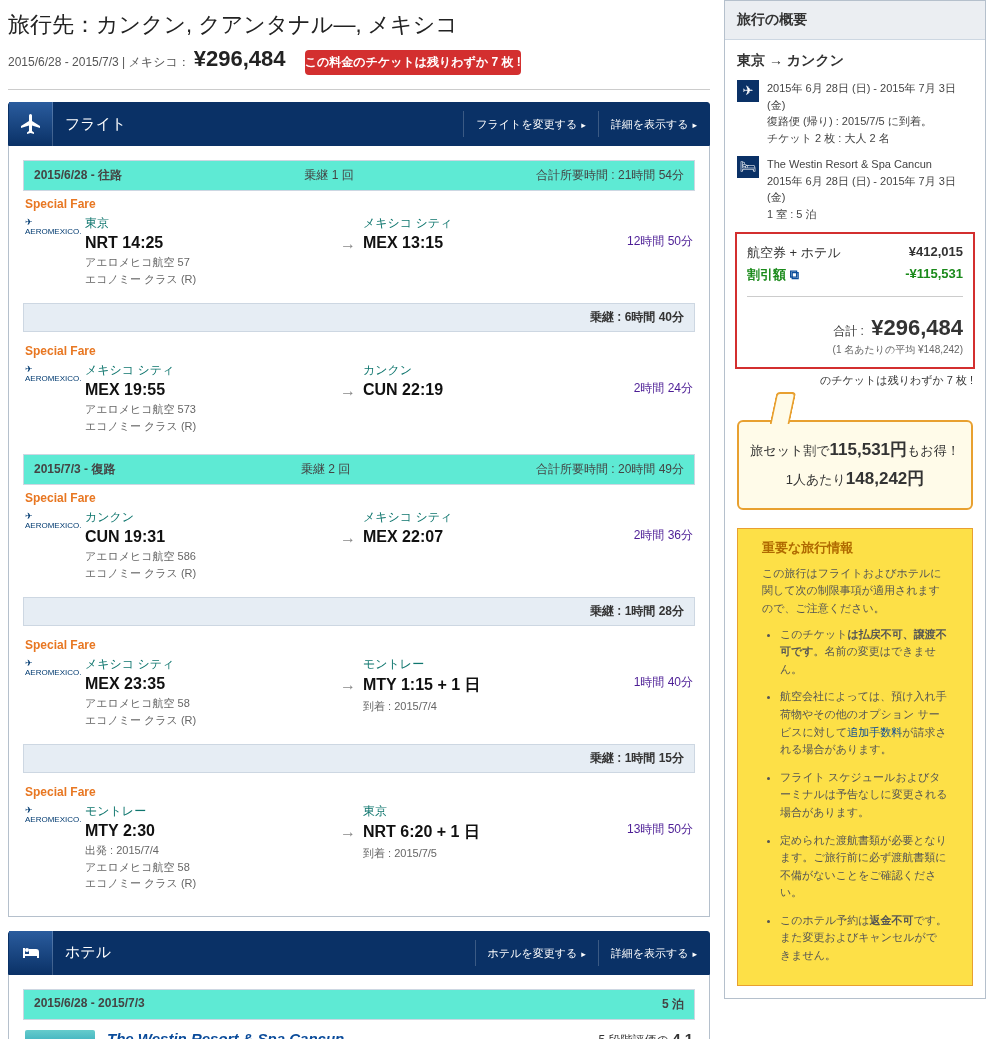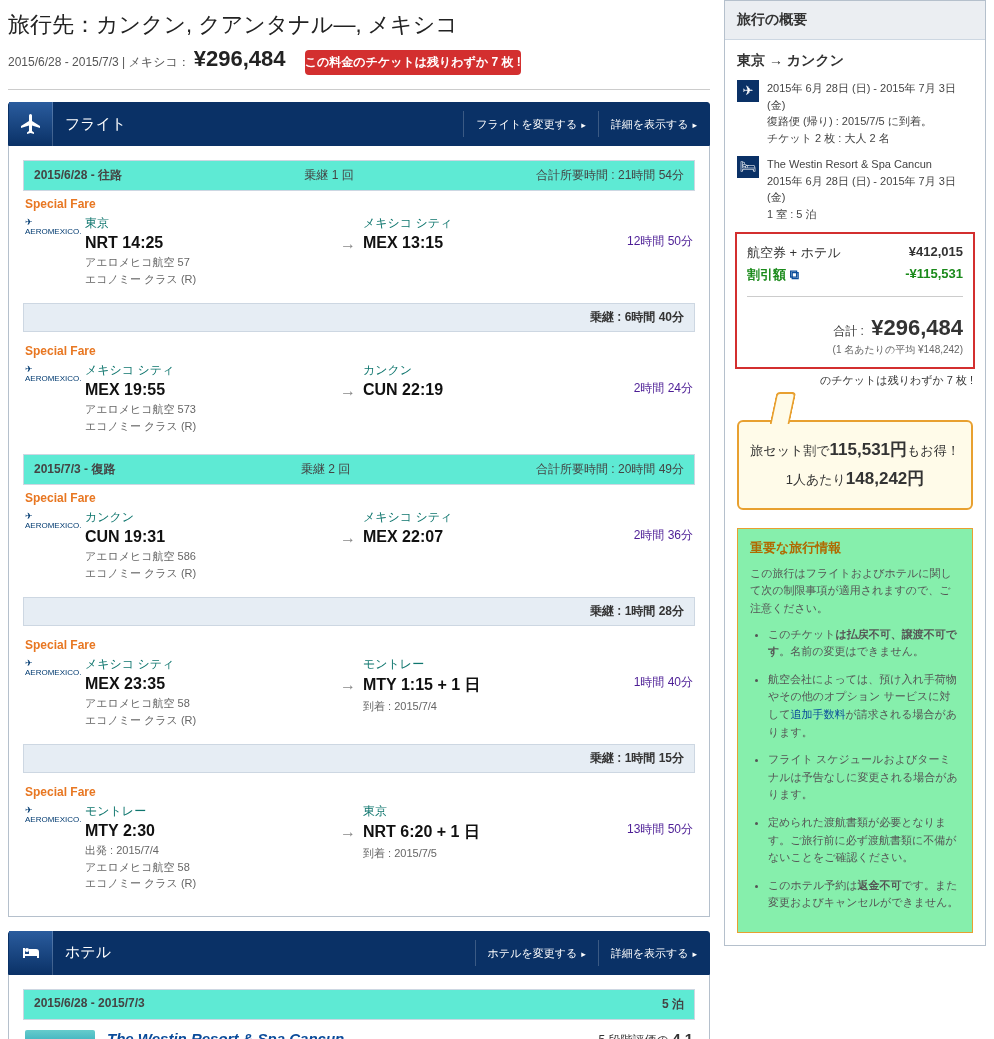--- a/index.html
+++ b/index.html
@@ -51,21 +51,21 @@
 .pr-row{display:flex;justify-content:space-between;font-size:13px;margin-bottom:4px}
 .disc{color:#1a8a1a;font-weight:bold}
 .pr-total{text-align:right;border-top:1px solid #ccc;padding-top:18px;margin-top:12px}
 .pr-total-lbl{font-size:12px;margin-right:4px}
 .pr-total-val{font-size:22px;font-weight:bold}
 .pr-avg{font-size:10px;color:#666;text-align:right;margin-top:2px}
 .warn-7{font-size:11px;text-align:right;margin-top:4px}
 .callout{position:relative;background:#fffbe9;border:2px solid #e8a030;border-radius:6px;padding:14px 10px;margin-top:32px;margin-bottom:18px;text-align:center;font-size:13px;line-height:1.7}
 .callout::before{content:"";position:absolute;top:-30px;left:34px;width:16px;height:30px;background:#fffbe9;border-left:2px solid #e8a030;border-right:2px solid #e8a030;border-top:2px solid #e8a030;border-bottom:none;transform:skew(-12deg);border-radius:4px 4px 0 0}
 .callout b{font-size:17px;font-weight:bold}
-.important{border:1px solid #e8a030;background:#86efac;padding:10px 12px}
+.important{border:1px solid #e8a030;background:#fde047;padding:10px 24px}
 .important-hd{color:#b06a00;font-weight:bold;font-size:13px;margin-bottom:8px}
 .important-txt{font-size:11px;color:#555;line-height:1.6;margin-bottom:8px}
 .important ul{list-style:disc;padding-left:18px}
 .important li{font-size:11px;color:#555;line-height:1.6;margin-bottom:10px}
 .link{color:#0a4b9a}
 svg{display:block}
 </style>
 </head>
 <body>
 

